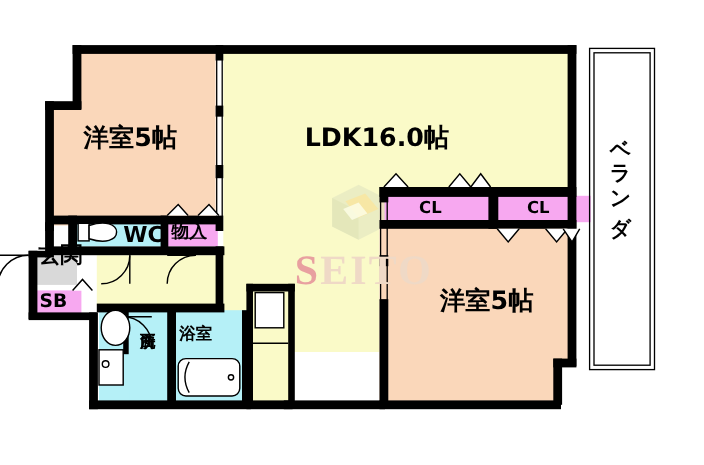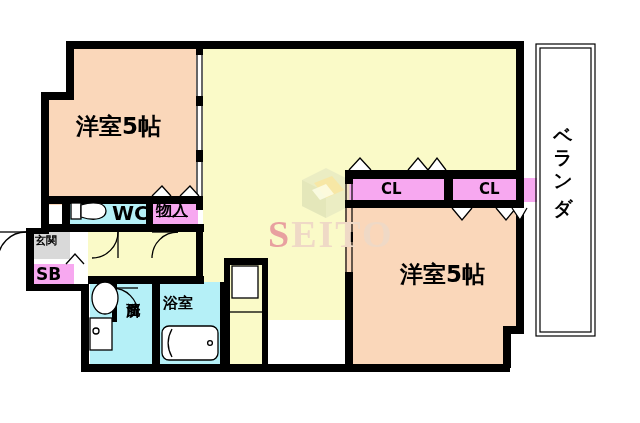--- a/index.html
+++ b/index.html
@@ -4,21 +4,21 @@
 <style>
   html,body{margin:0;padding:0;background:#ffffff;}
   body{font-family:"Liberation Sans","DejaVu Sans",sans-serif;}
   #stage{position:relative;width:640px;height:395px;background:#ffffff;overflow:hidden;}
   #stage svg{position:absolute;left:0;top:0;}
   .lbl{position:absolute;color:#000;font-weight:bold;white-space:nowrap;
        font-family:"DejaVu Sans","Liberation Sans",sans-serif;line-height:1;}
   .vlbl{position:absolute;color:#000;font-weight:bold;
         font-family:"DejaVu Sans","Liberation Sans",sans-serif;
         writing-mode:vertical-rl;text-orientation:upright;line-height:1.05;letter-spacing:2px;}
-  .wm{position:absolute;pointer-events:none;}
+  .wm{position:absolute;pointer-events:none;margin-top:12px;}
   .wm-text{font-family:"Liberation Serif","DejaVu Serif",serif;font-weight:bold;
            font-size:38px;letter-spacing:2px;}
 </style>
 </head>
 <body>
 
 <div id="stage">
 
   <svg width="640" height="423" viewBox="0 0 640 423">
 
@@ -186,30 +186,31 @@
       <path d="M 172,329 C 167,338 167,348 172,357"></path>
       <circle cx="210" cy="343" r="2.4"></circle>
 
       <rect x="232" y="266" width="26" height="32"></rect>
       <line x1="230" y1="312" x2="262" y2="312"></line>
     </g>
   </svg>
 
   <div class="lbl" style="left:76px;top:115px;font-size:23px;">洋室5帖</div>
 
+  <div class="lbl" style="left:277px;top:115px;font-size:23px;">LDK16.0帖</div>
 
   <div class="lbl" style="left:400px;top:263px;font-size:23px;">洋室5帖</div>
 
   <div class="vlbl" style="left:553px;top:113px;font-size:19px;">ベランダ</div>
 
   <div class="lbl" style="left:112px;top:203px;font-size:20px;">WC</div>
 
   <div class="lbl" style="left:156px;top:202px;font-size:16px;text-decoration:underline;">物入</div>
 
-  <div class="lbl" style="left:35px;top:235px;font-size:11px;">玄関</div>
+  <div class="lbl" style="left:35px;top:221px;font-size:20px;">玄関</div>
 
   <div class="lbl" style="left:36px;top:266px;font-size:17px;">SB</div>
 
   <div class="vlbl" style="left:126px;top:292px;font-size:14px;letter-spacing:0px;">洗面所</div>
 
   <div class="lbl" style="left:163px;top:296px;font-size:15px;">浴室</div>
 
   <div class="lbl" style="left:381px;top:182px;font-size:15px;">CL</div>
 
   <div class="lbl" style="left:479px;top:182px;font-size:15px;">CL</div>

